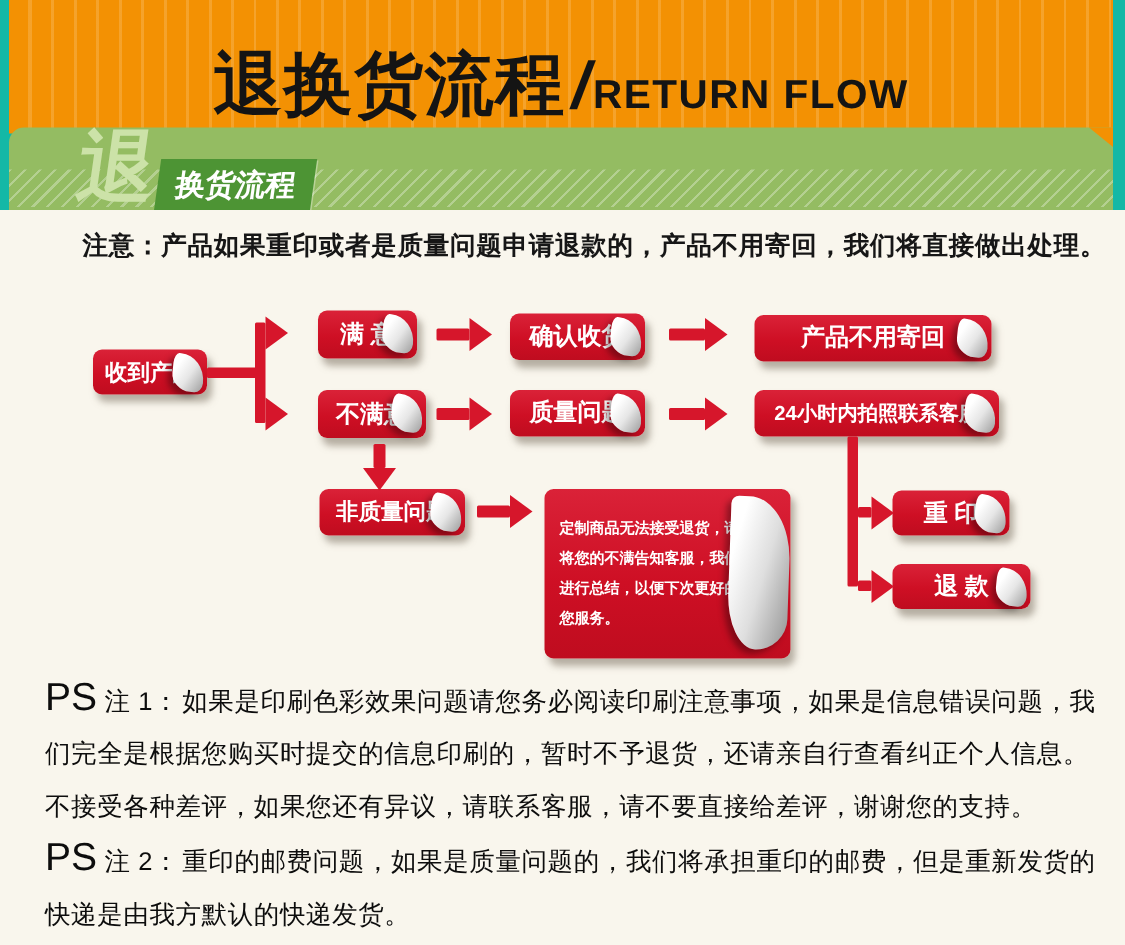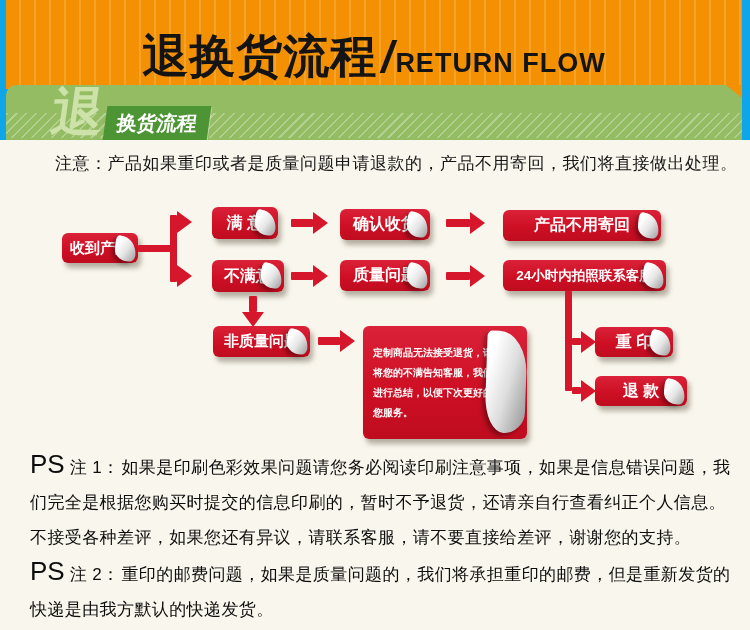--- a/index.html
+++ b/index.html
@@ -1,18 +1,18 @@
 <!DOCTYPE html>
 <html><head>
 <meta charset="utf-8">
 <style>
   html,body{margin:0;padding:0;}
   body{width:750px;height:630px;background:#ffffff;overflow:hidden;
        font-family:"Liberation Sans","DejaVu Sans",sans-serif;}
-  .page{position:relative;width:750px;height:630px;background:#0ea5e9;}
+  .page{position:relative;width:750px;height:630px;background:#14b8a6;}
 
   
   .header{position:absolute;left:6px;top:0;width:736px;height:89px;
           background:#F39103;
           background-image:repeating-linear-gradient(90deg,
             rgba(255,255,255,0.0) 0 13px, rgba(255,255,255,0.16) 13px 15px);}
   .title{position:absolute;left:0;right:0;top:26px;text-align:center;white-space:nowrap;}
   .title .t-zh{font-size:46px;font-weight:bold;color:#141414;letter-spacing:1px;vertical-align:baseline;}
   .title .t-slash{font-size:44px;font-weight:bold;font-style:italic;color:#141414;margin:0 2px 0 4px;}
   .title .t-en{font-size:27px;font-weight:bold;color:#141414;letter-spacing:1px;}
@@ -29,21 +29,21 @@
             color:#CCE2A8;transform:skewX(-8deg);line-height:55px;}
   .label-box{position:absolute;left:99px;top:21px;background:#4D9434;color:#ffffff;
             font-size:20px;font-weight:bold;padding:4px 12px;transform:skewX(-8deg);
             box-shadow:1px 1px 0 rgba(255,255,255,0.35);}
   .pinyin{position:absolute;left:196px;top:5px;color:#ffffff;font-size:23px;
             font-weight:bold;font-style:italic;letter-spacing:1px;}
 
   
   .content{position:absolute;left:0;top:140px;width:750px;height:490px;background:#F9F6ED;}
   .notice{position:absolute;left:55px;top:152px;margin:0;font-size:17px;color:#161616;
-          letter-spacing:0.5px;}
+          letter-spacing:0.5px;font-weight:bold;}
 
   
   .node{position:absolute;background:linear-gradient(180deg,#DA2238 0%,#CE0F24 55%,#BF0C1F 100%);
         border-radius:6px;color:#ffffff;font-weight:bold;
         display:flex;align-items:center;justify-content:center;text-align:center;
         font-size:16px;box-shadow:3px 5px 5px rgba(125,115,100,0.55);}
   .node .curl{position:absolute;right:2px;top:3px;width:21px;height:25px;
         background:linear-gradient(120deg,#ffffff 22%,#e6e6e6 55%,#ababab 92%);
         border-radius:4px 90% 30% 70%/8px 85% 30% 55%;transform:rotate(6deg);
         box-shadow:-3px 3px 4px rgba(0,0,0,0.35);}

